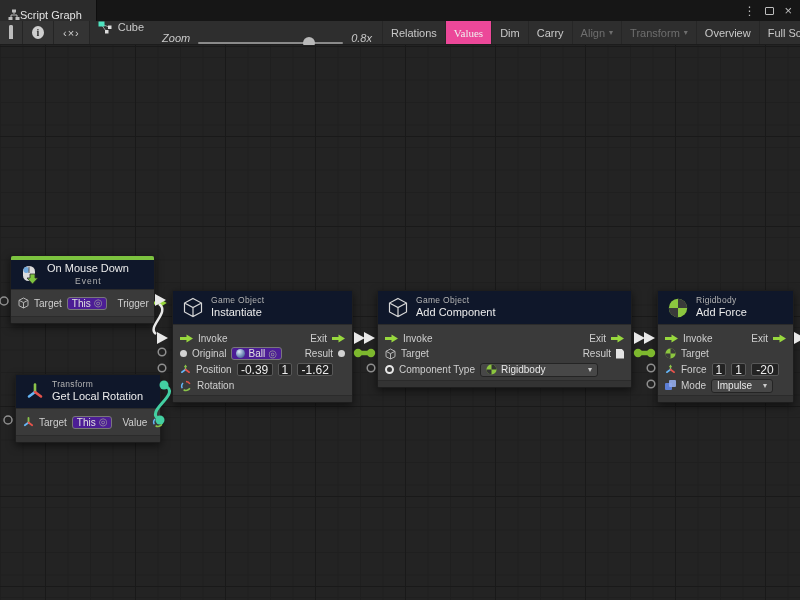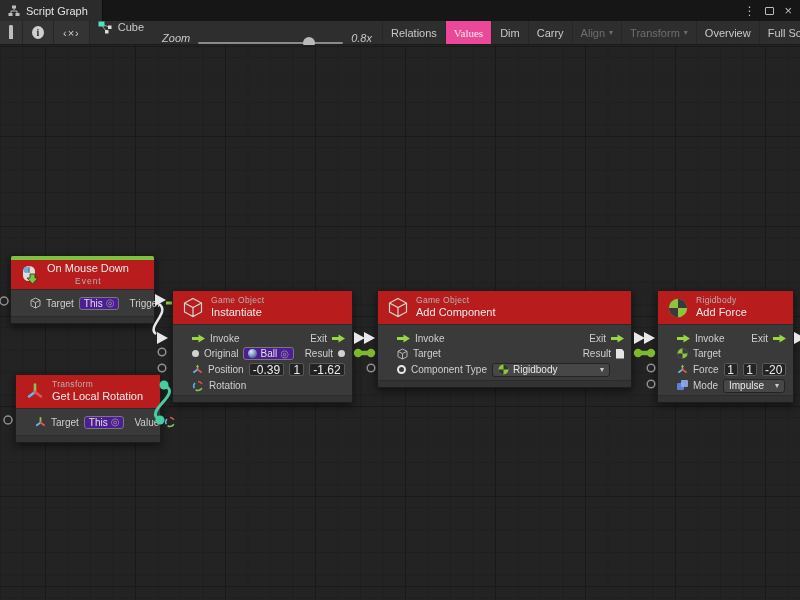--- a/index.html
+++ b/index.html
@@ -1,21 +1,21 @@
 <!DOCTYPE html>
 <html><head>
 <meta charset="utf-8">
 <style>
   html,body{margin:0;padding:0;background:#111;}
   *{box-sizing:border-box;font-family:"Liberation Sans",sans-serif;}
   #stage{position:relative;width:800px;height:600px;overflow:hidden;background:#232323;user-select:none;}
 
   
   #titlebar{position:absolute;left:0;top:0;width:800px;height:21px;background:#161616;display:flex;align-items:stretch;}
-  #tab{display:flex;align-items:center;gap:6px;background:#2b2b2b;padding:0 14px 0 8px;height:21px;border-right:1px solid #0e0e0e;}
+  #tab{display:flex;align-items:flex-end;gap:0;background:#2b2b2b;padding:0 14px 0 8px;height:21px;border-right:1px solid #0e0e0e;}
   #tab .tab-label{font-size:11px;color:#e3e3e3;}
   #win-controls{margin-left:auto;display:flex;align-items:center;gap:10px;padding-right:8px;}
   .wc{color:#bdbdbd;font-size:13px;line-height:1;cursor:default;}
   .wc-menu{font-size:12px;letter-spacing:0;}
   .wc-max{width:9px;height:8px;border:1.5px solid #bdbdbd;border-radius:1px;}
 
   
   #toolbar{position:absolute;left:0;top:21px;width:800px;height:24px;background:#2e2e2e;border-bottom:1px solid #1c1c1c;display:flex;align-items:stretch;font-size:11px;color:#c9c9c9;}
   .tb-seg{display:flex;align-items:center;justify-content:center;background:#343434;border-right:1px solid #252525;padding:0 9px;}
   .tb-btn{display:flex;align-items:center;justify-content:center;padding:0 8px;border-left:1px solid #262626;white-space:nowrap;}
@@ -36,25 +36,25 @@
     background-image:
       linear-gradient(#191919 1px,transparent 1px),
       linear-gradient(90deg,#191919 1px,transparent 1px),
       linear-gradient(#1f1f1f 1px,transparent 1px),
       linear-gradient(90deg,#1f1f1f 1px,transparent 1px);
     background-size:100% 90px,90px 100%,22.5px 22.5px,22.5px 22.5px;
     background-position:0 1px,45px 0,0 12px,0 0;}
 
   
   .node{position:absolute;background:#3a3a3a;border:1px solid #1d1d1d;border-radius:2px;box-shadow:0 3px 9px rgba(0,0,0,.55);}
-  .node-header{display:flex;align-items:center;gap:8px;padding:0 10px;background:#b91c1c;border-bottom:1px solid #2b2b2b;}
+  .node-header{display:flex;align-items:center;gap:8px;padding:0 10px;background:#0f172a;border-bottom:1px solid #2b2b2b;}
   .hdr-text{display:flex;flex-direction:column;justify-content:center;line-height:1.25;}
   .hdr-cat{font-size:8.5px;color:#b3b3b3;letter-spacing:.3px;}
   .hdr-title{font-size:11px;color:#ececec;}
-  .node-body{padding:6px 0 2px 0;margin-left:12px;}
+  .node-body{padding:6px 0 2px 0;}
   .node-footer{height:7px;background:#333;border-top:1px solid #2b2b2b;border-radius:0 0 2px 2px;}
   .prow{display:flex;align-items:center;height:15px;padding:0 7px;gap:5px;font-size:10px;color:#cfcfcf;white-space:nowrap;}
   .prow .spacer{flex:1;}
   .garrow{width:13px;height:9px;background:#98d83e;clip-path:polygon(0 34%,50% 34%,50% 6%,100% 50%,50% 94%,50% 66%,0 66%);flex:none;}
   .wdot{width:7px;height:7px;border-radius:50%;background:#d2d2d2;flex:none;}
   .ring{width:9px;height:9px;border-radius:50%;border:2px solid #e8e8e8;flex:none;}
   .chip{display:inline-flex;align-items:center;gap:3px;background:#4c1d95;border:1px solid #787878;border-radius:3px;padding:0 4px;height:13px;font-size:10px;color:#e0e0e0;}
   .chip .picker{font-size:10px;color:#9f9f9f;line-height:1;}
   .nfield{background:#232323;border:1px solid #585858;border-radius:2px;height:13px;display:flex;align-items:center;justify-content:center;padding:0 3px;font-size:12px;color:#ededed;min-width:14px;}
   .dd{display:inline-flex;align-items:center;gap:4px;background:#474747;border:1px solid #242424;border-radius:3px;height:14px;padding:0 5px;font-size:10px;color:#e8e8e8;}

